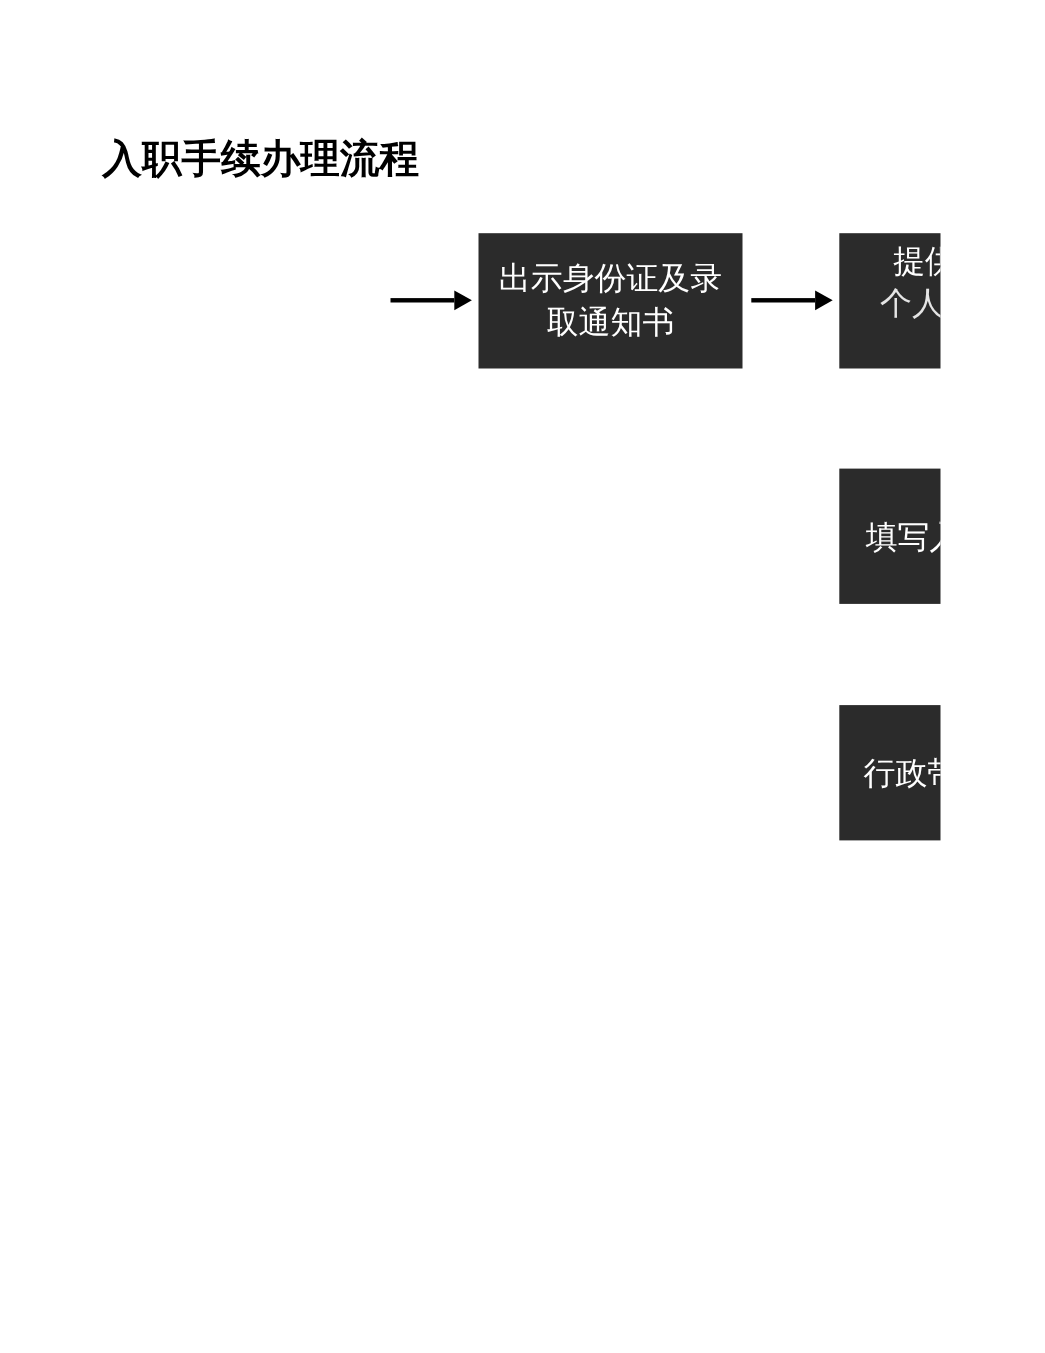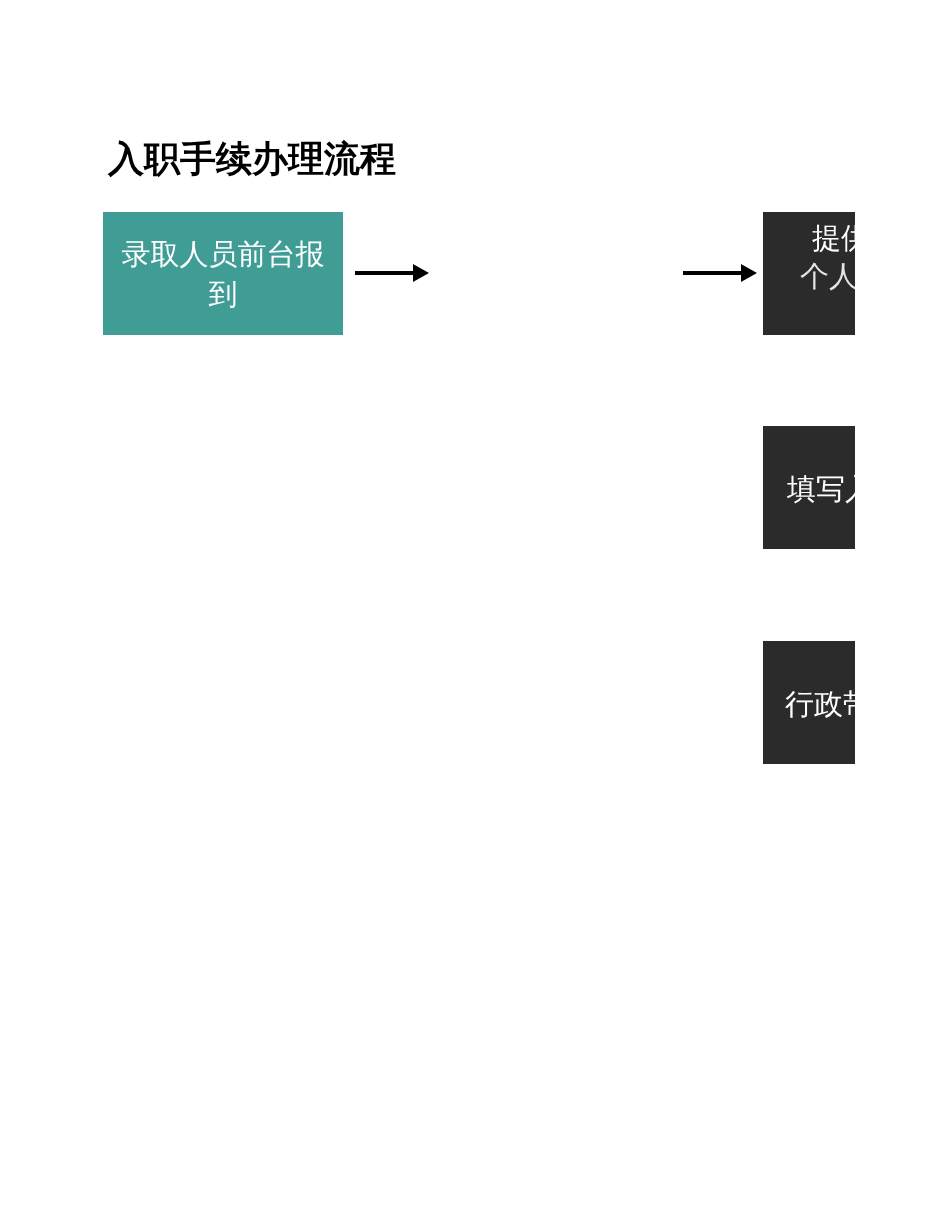--- a/index.html
+++ b/index.html
@@ -12,21 +12,21 @@
   }
   .page-title{
     position:absolute;
     left:91px;top:118px;
     font-size:36px;
     font-weight:700;
     color:#000000;
     letter-spacing:0px;
     line-height:48px;
     white-space:nowrap;
-    margin:17px;
+    margin:2px;
   }
   .flow-box{
     position:absolute;
     width:240px;height:123px;
     display:flex;
     align-items:center;
     justify-content:center;
     text-align:center;
     color:#ffffff;
     font-size:29px;
@@ -63,30 +63,30 @@
     border-left:16px solid #000000;
   }
 </style>
 </head>
 <body style="background: rgb(255, 255, 255);">
 
 <div style="position:absolute;inset:0;">
 
   <h1 class="page-title" style="color: rgb(0, 0, 0);">入职手续办理流程</h1>
 
-  <div class="flow-box box-teal" style="left: 103px; top: 212px; background: rgb(63, 157, 150); color: rgb(255, 255, 255);">
-    <span>录取人员前台报
-到</span>
-  </div>
 
   <div class="arrow" style="left:355px;top:263px;">
     <div class="arrow-line" style="background: rgb(0, 0, 0);"></div>
     <div class="arrow-head" style="border-left-color: rgb(0, 0, 0);"></div>
   </div>
 
+  <div class="flow-box box-dark" style="left: 435px; top: 212px; background: rgb(43, 43, 43); color: rgb(255, 255, 255);">
+    <span>出示身份证及录
+取通知书</span>
+  </div>
 
   <div class="arrow" style="left:683px;top:263px;">
     <div class="arrow-line" style="background: rgb(0, 0, 0);"></div>
     <div class="arrow-head" style="border-left-color: rgb(0, 0, 0);"></div>
   </div>
 
   <div class="clip-box box-dark" style="left: 763px; top: 212px; background: rgb(43, 43, 43);">
     <div class="clip-line" style="left: 49px; top: 7px; color: rgb(255, 255, 255);">提供</div>
     <div class="clip-line" style="left: 37px; top: 45px; color: #e5e5e5;">个人</div>
   </div>

